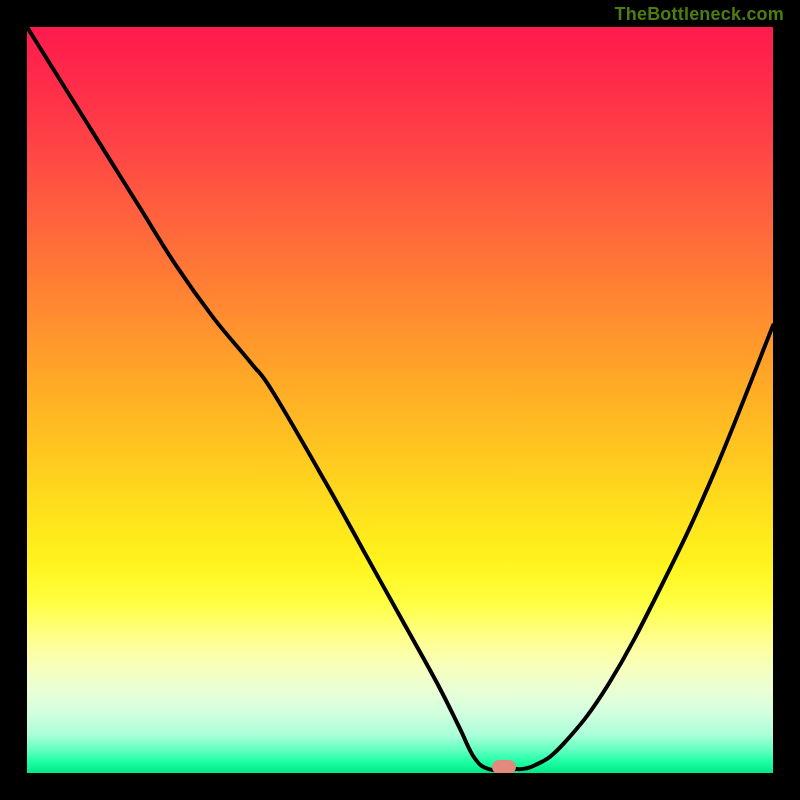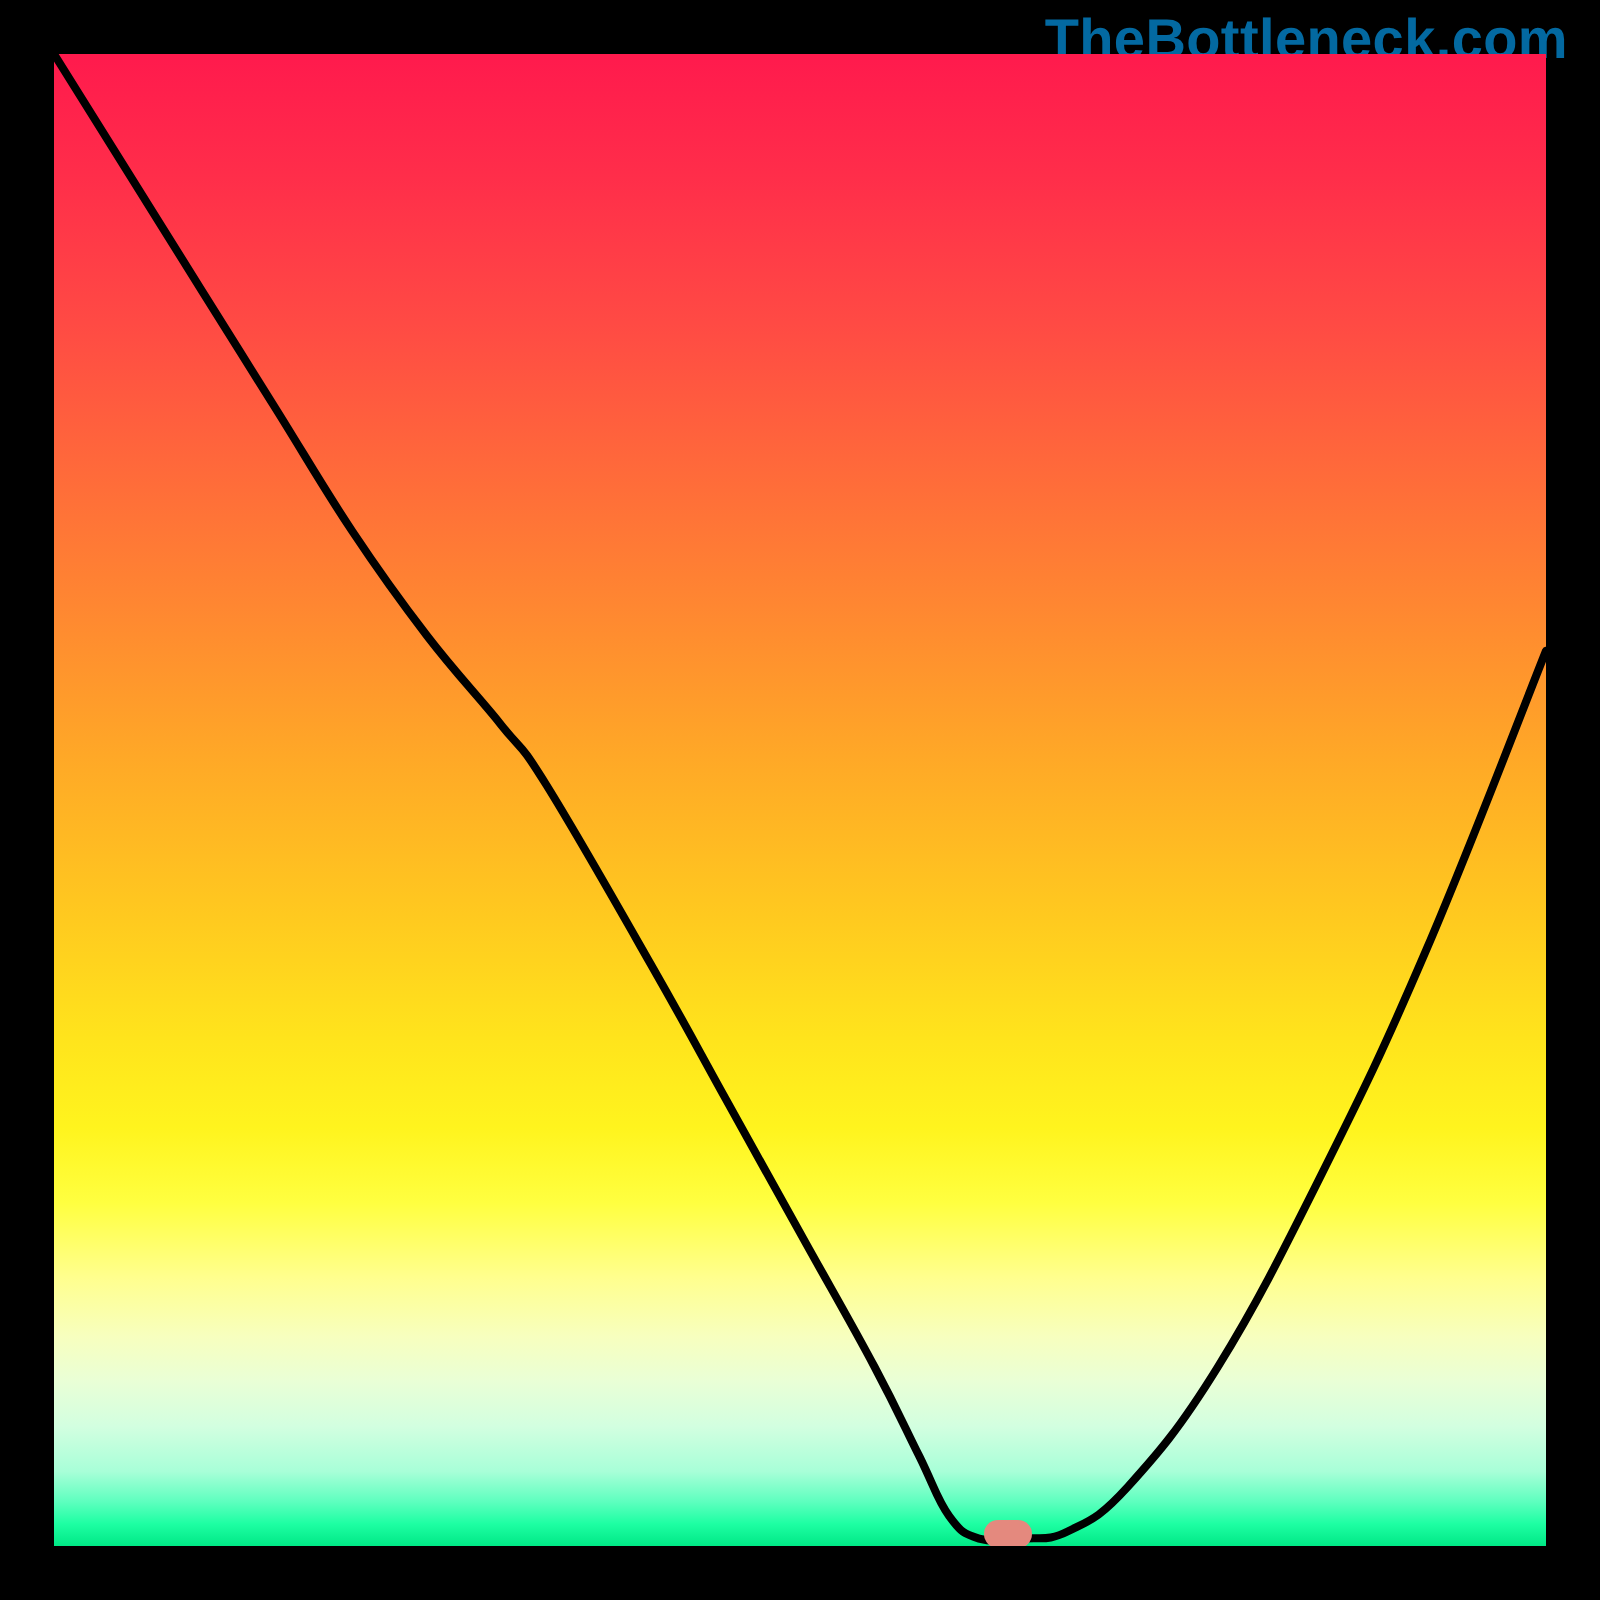--- a/index.html
+++ b/index.html
@@ -16,23 +16,23 @@
     top: 0;
     width: 800px;
     height: 800px;
     background: #000;
   }
   .watermark {
     position: absolute;
     top: 4px;
     right: 16px;
     font-family: Arial, Helvetica, sans-serif;
-    font-size: 28px;
+    font-size: 18px;
     font-weight: 600;
-    color: #0369a1;
+    color: #4d7c0f;
     letter-spacing: 0.2px;
   }
   .plot {
     position: absolute;
     left: 27px;
     top: 27px;
     width: 746px;
     height: 746px;
     overflow: hidden;
   }

